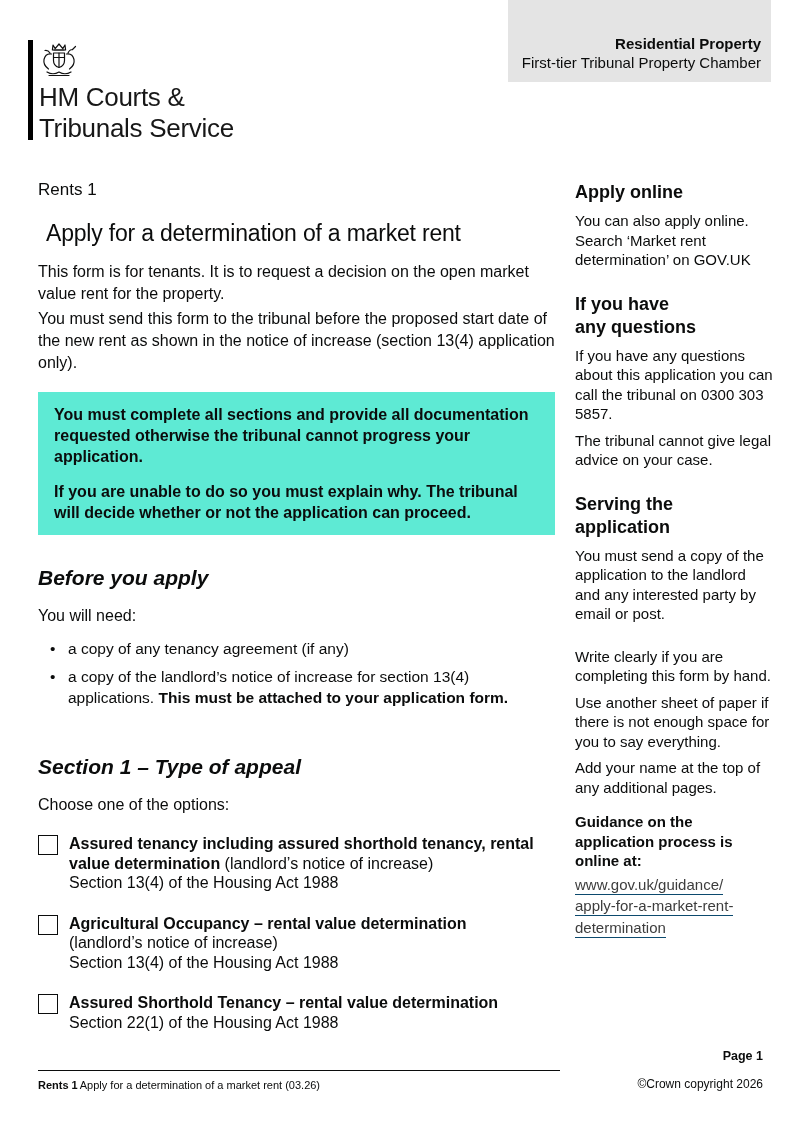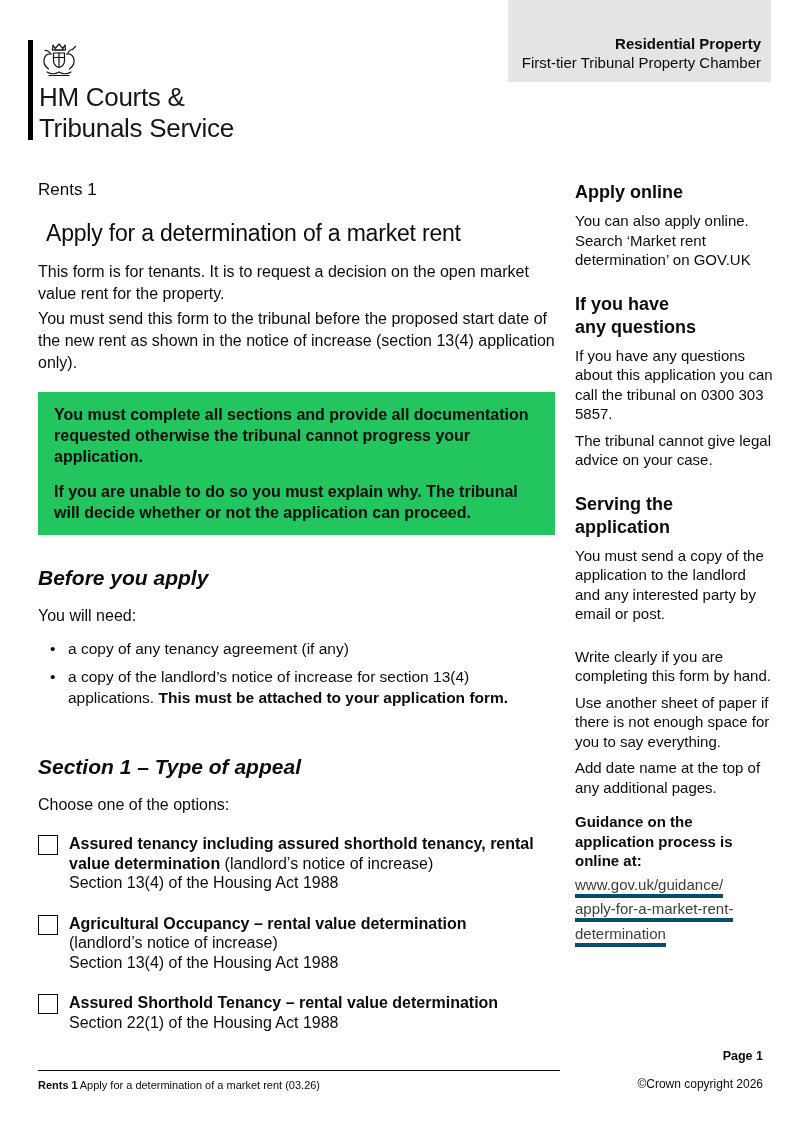--- a/index.html
+++ b/index.html
@@ -61,21 +61,21 @@
   .doc-title {
     font-size: 23px; font-weight: normal;
     line-height: 28px; letter-spacing: -0.2px;
     margin: 19px 0 0 8px;
   }
   .para { font-size: 16px; line-height: 22px; margin: 14px 0 0 0; }
   .para + .para { margin-top: 3px; }
 
   .notice-box {
     margin-top: 18px;
-    background: #22c55e;
+    background: #5eead4;
     padding: 12px 14px 12px 16px;
   }
   .notice-box p {
     margin: 0;
     font-size: 16px; font-weight: bold; line-height: 21px;
   }
   .notice-box p + p { margin-top: 14px; }
 
   .h2 {
     font-size: 21px; font-weight: bold; line-height: 25px;
@@ -127,21 +127,21 @@
   .sb-link {
     display: block;
     margin-top: 4px;
     font-size: 15px; line-height: 19.5px;
     color: #3d3d3d;
     text-decoration: none;
     cursor: pointer;
   }
   .sb-link span {
     display: inline-block;
-    border-bottom: 4px solid #0c4a6e;
+    border-bottom: 1px solid #0c4a6e;
     line-height: 18px;
     margin-bottom: 1.5px;
   }
 
   
   .page-num {
     position: absolute;
     right: 37px; top: 1049px;
     font-size: 12.5px; font-weight: bold;
   }
@@ -273,21 +273,21 @@
       <h3 class="sb-h">
         <span>Serving the</span>
         <span>application</span>
       </h3>
       <p class="sb-p">You must send a copy of the application to the landlord and any interested party by email or post.</p>
     </div>
 
     <div class="sb-sec">
       <p class="sb-p">Write clearly if you are completing this form by hand.</p>
       <p class="sb-p">Use another sheet of paper if there is not enough space for you to say everything.</p>
-      <p class="sb-p">Add date name at the top of any additional pages.</p>
+      <p class="sb-p">Add your name at the top of any additional pages.</p>
       <p class="sb-lead">Guidance on the application process is online at:</p>
       <a class="sb-link">
         <span>www.gov.uk/guidance/</span><br>
         <span>apply-for-a-market-rent-</span><br>
         <span>determination</span>
       </a>
     </div>
 
   </div>
 

